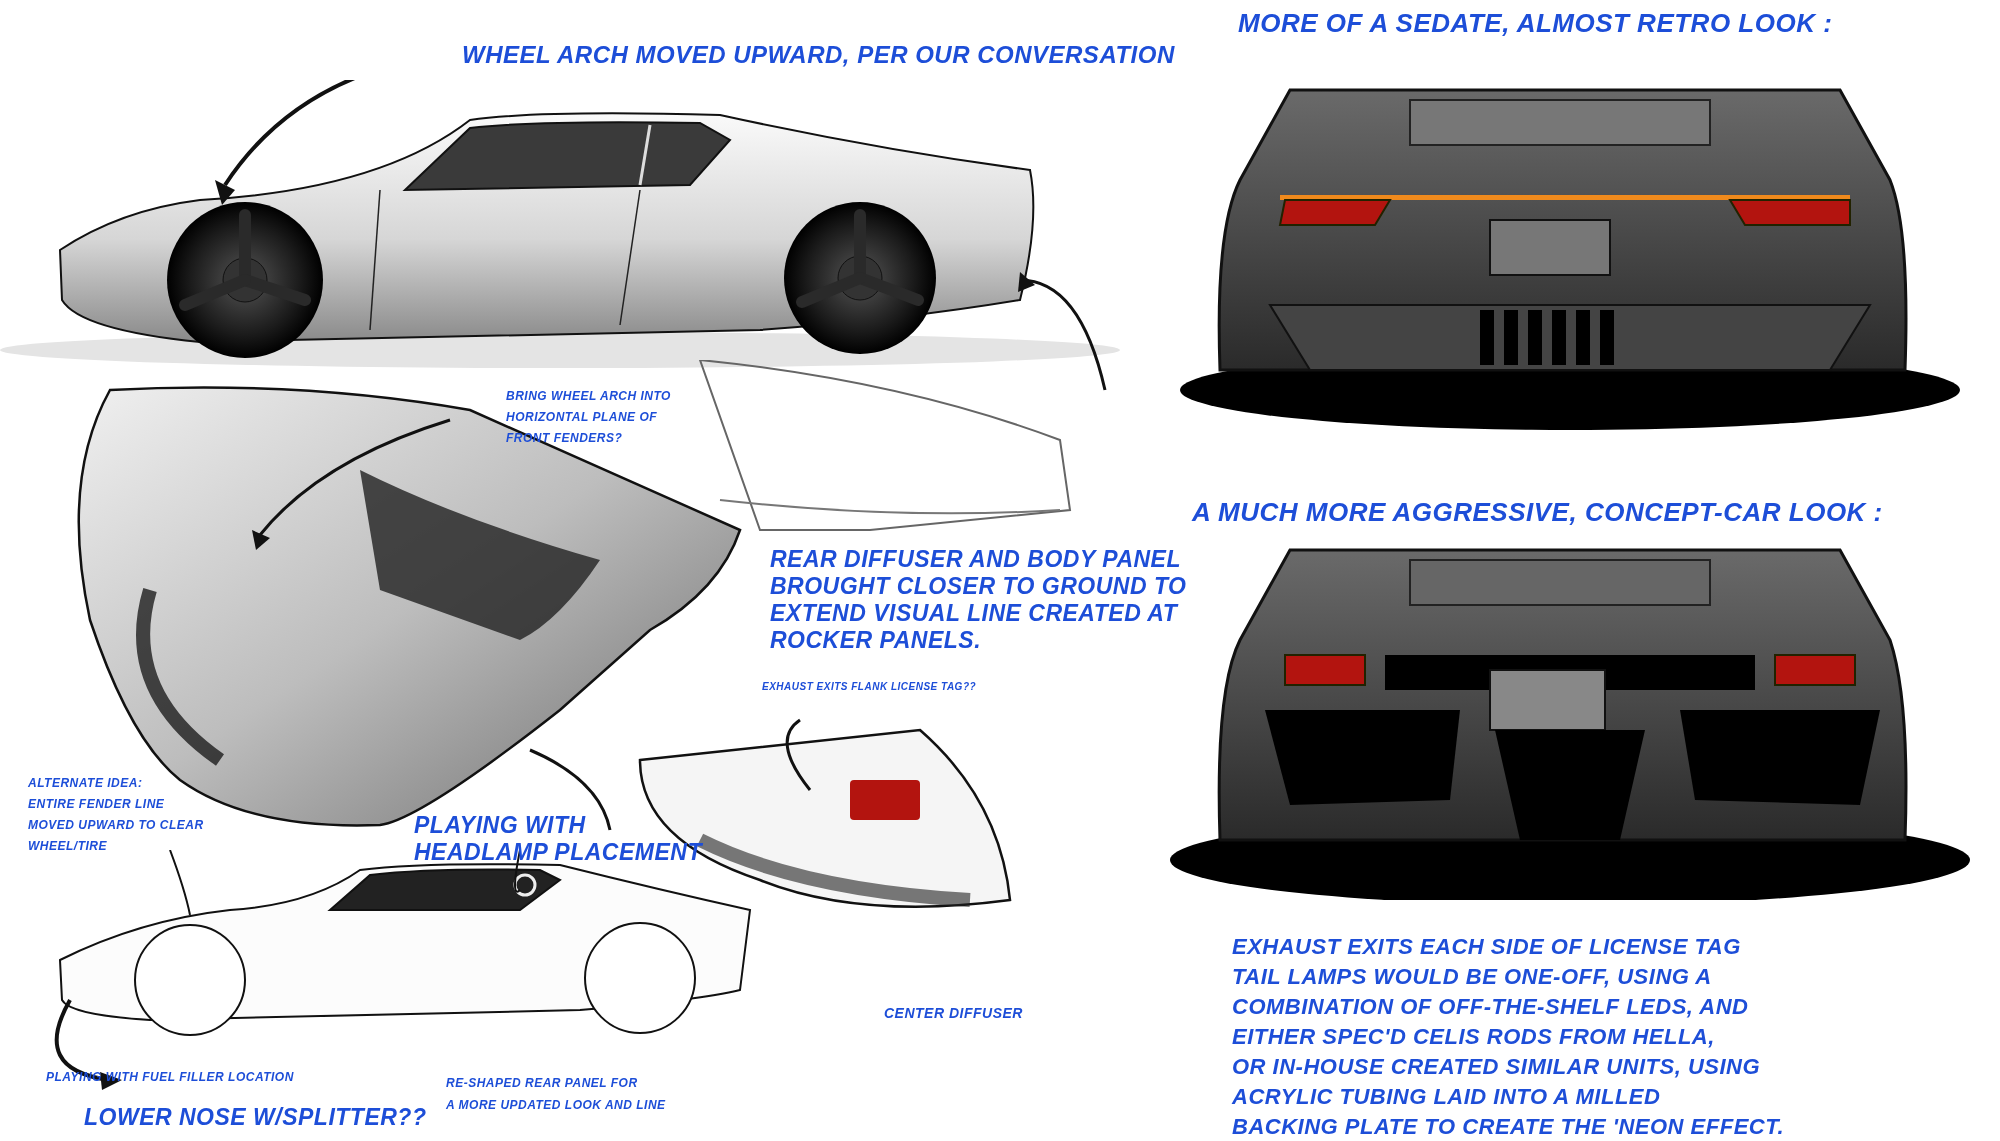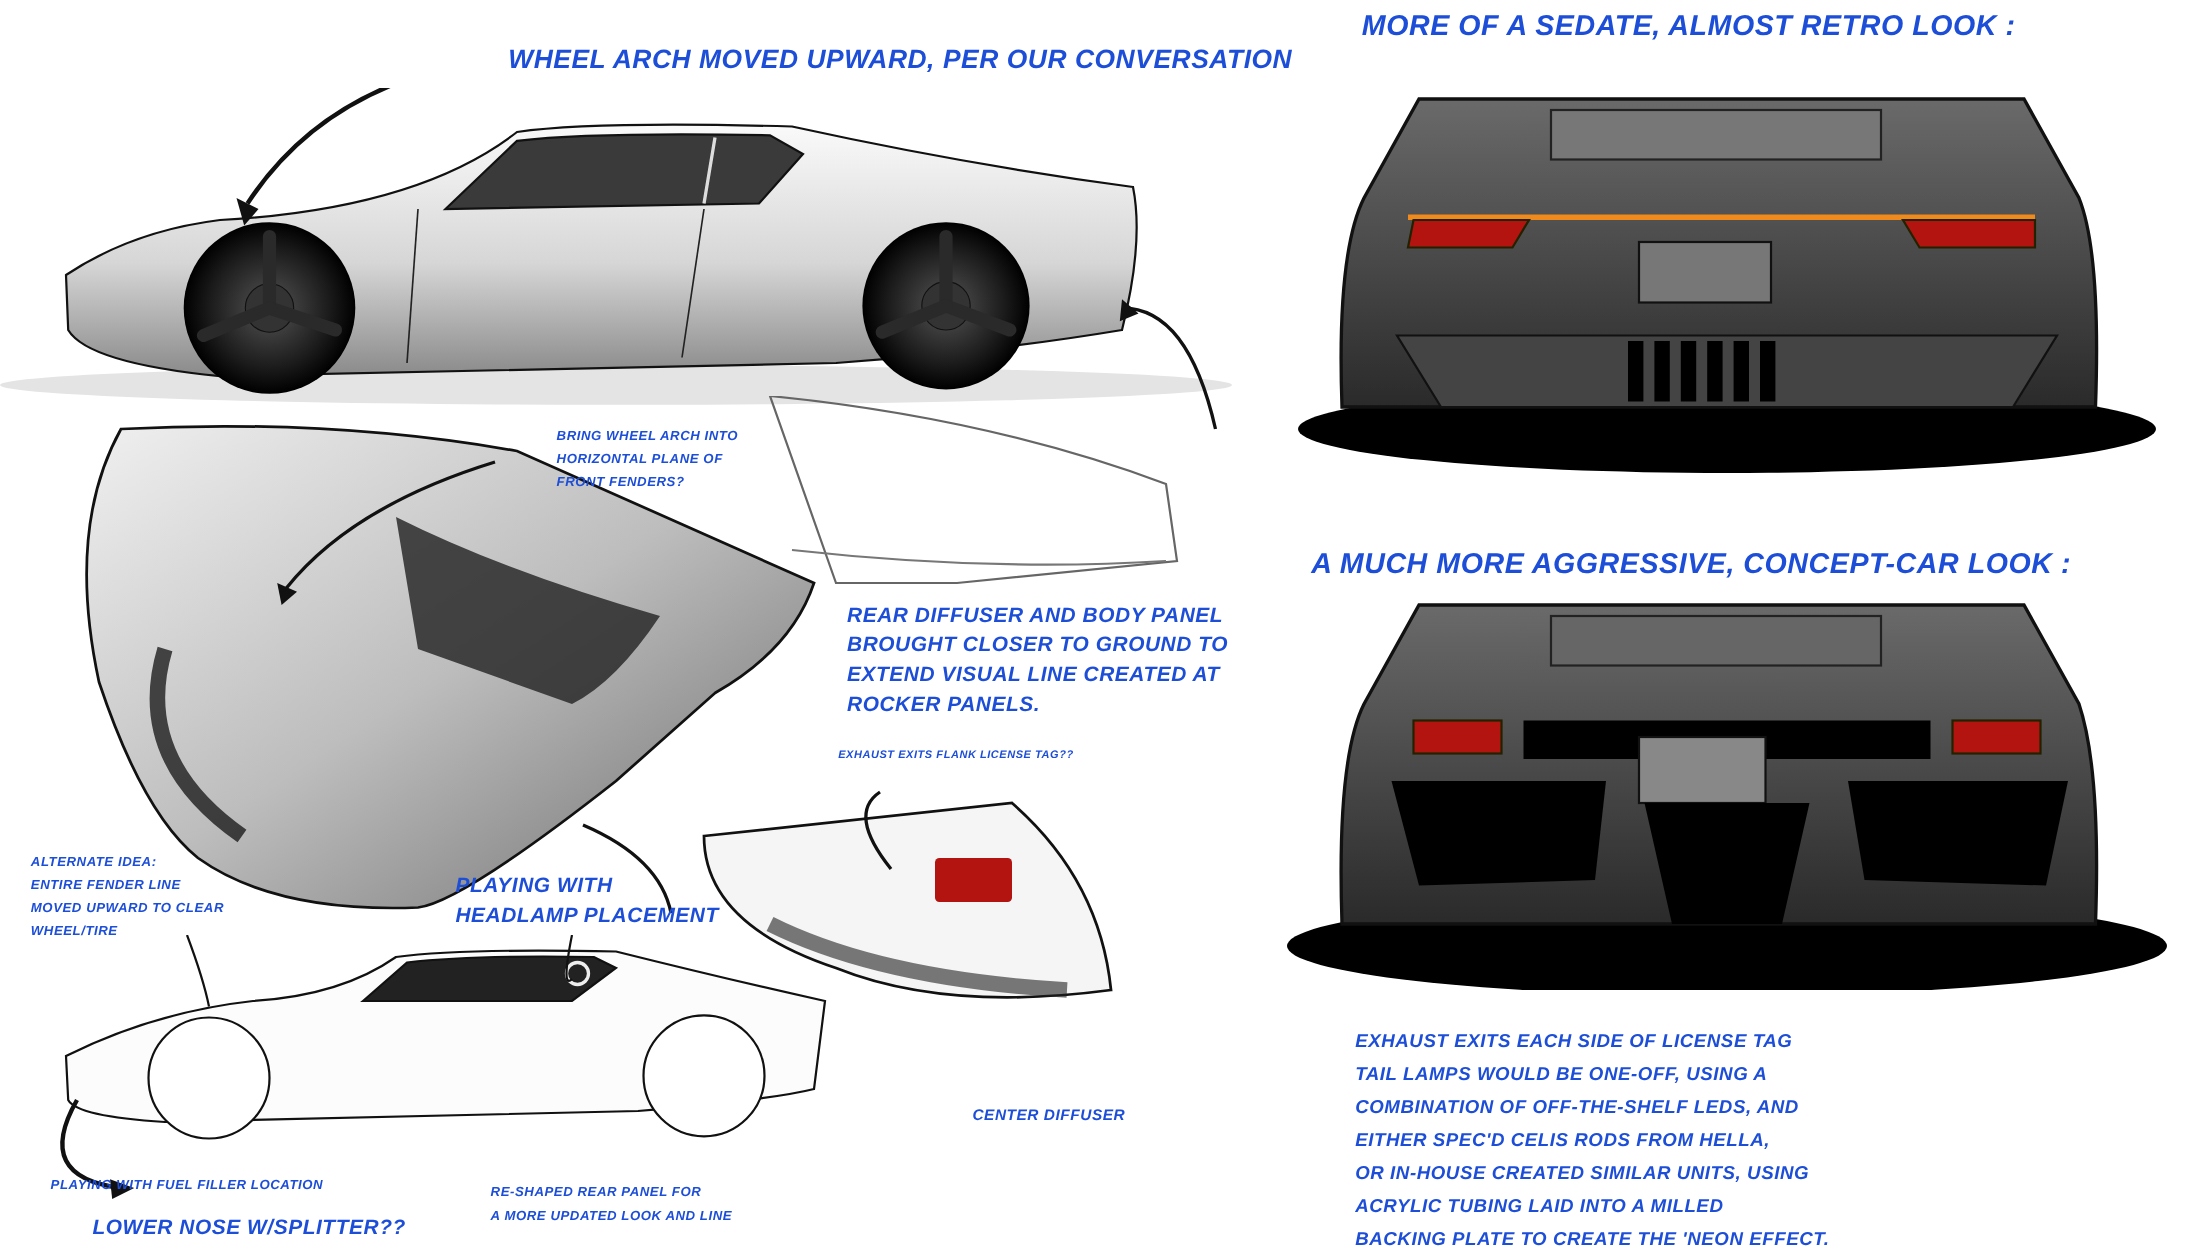--- a/index.html
+++ b/index.html
@@ -9,23 +9,23 @@
     font-family:"Liberation Sans", sans-serif;
   }
   .note {
     position:absolute; margin:0;
     font-family:"Liberation Sans", sans-serif;
     font-weight:bold; font-style:italic;
     text-transform:uppercase; color:#1d4ed8;
     letter-spacing:0.5px; white-space:pre-line;
   }
   .n-small { font-size:12px; line-height:21px; }
-  .n-med   { font-size:19px; line-height:24px; }
+  .n-med   { font-size:23px; line-height:24px; }
   .n-big   { font-size:26px; line-height:30px; }
-  .n-block { font-size:17px; line-height:30px; }
+  .n-block { font-size:22px; line-height:30px; }
   svg { position:absolute; }
 </style>
 </head>
 <body>
 
 <svg width="1140" height="360" style="left:0;top:80px" viewBox="0 0 1140 360">
   <defs>
     <linearGradient id="bodyG" x1="0" y1="0" x2="0" y2="1">
       <stop offset="0" stop-color="#fafafa"></stop>
       <stop offset="0.55" stop-color="#d6d6d6"></stop>
@@ -97,21 +97,21 @@
 
 <p class="note n-big" style="left:462px;top:40px;font-size:24px">Wheel arch moved upward, per our conversation</p>
 <p class="note n-small" style="left:506px;top:386px">Bring wheel arch into
 horizontal plane of
 front fenders?</p>
 <p class="note n-med" style="left:770px;top:546px;line-height:27px">Rear diffuser and body panel
 brought closer to ground to
 extend visual line created at
 rocker panels.</p>
 <p class="note n-small" style="left:762px;top:676px;font-size:10px">Exhaust exits flank license tag??</p>
-<p class="note n-med" style="left:414px;top:792px;line-height:27px">Playing with
+<p class="note n-med" style="left:414px;top:812px;line-height:27px">Playing with
 headlamp placement</p>
 <p class="note n-small" style="left:28px;top:773px">Alternate idea:
 entire fender line
 moved upward to clear
 wheel/tire</p>
 <p class="note n-small" style="left:884px;top:1003px;font-size:14px">Center diffuser</p>
 <p class="note n-small" style="left:46px;top:1067px">Playing with fuel filler location</p>
 <p class="note n-small" style="left:446px;top:1072px;line-height:22px">Re-shaped rear panel for
 a more updated look and line</p>
 <p class="note n-med" style="left:84px;top:1105px">Lower nose w/splitter??</p>

